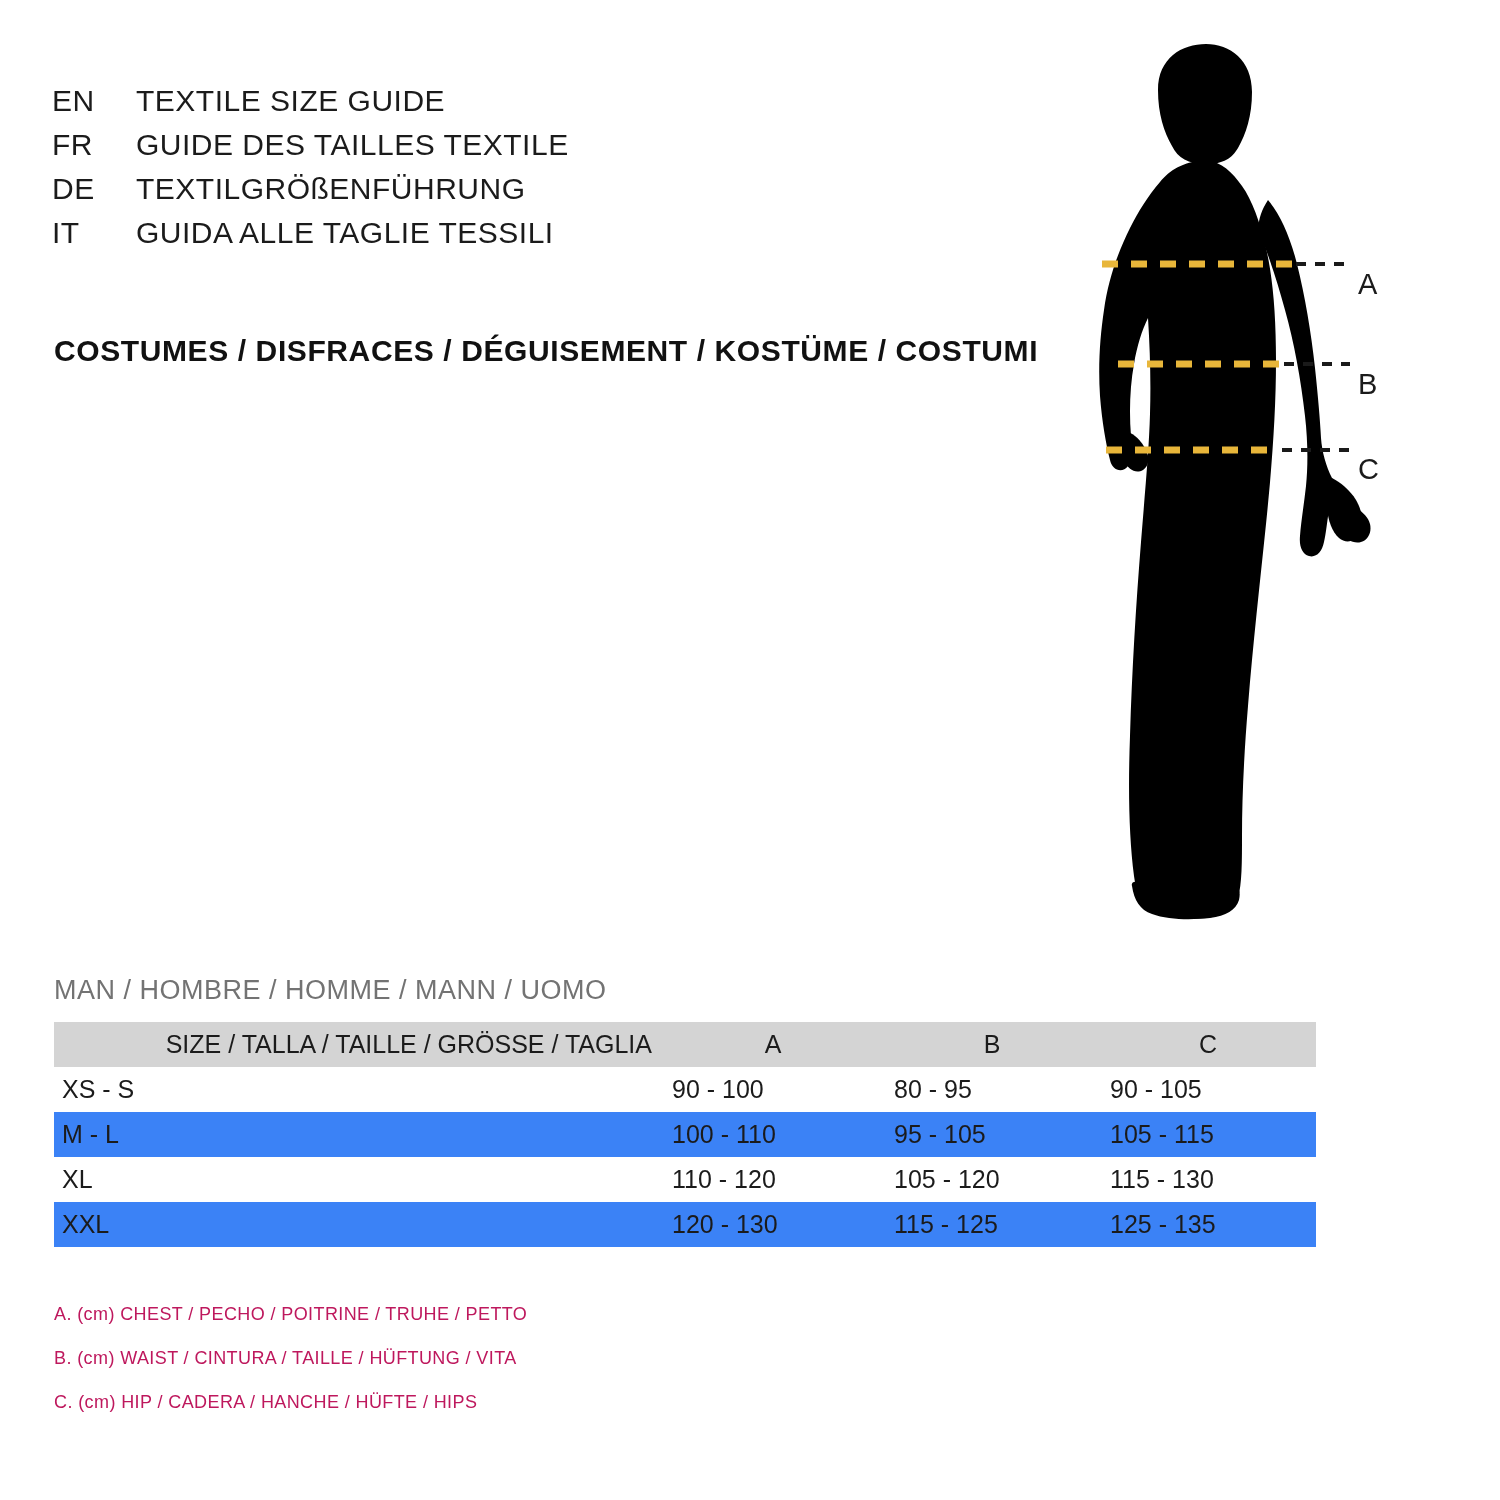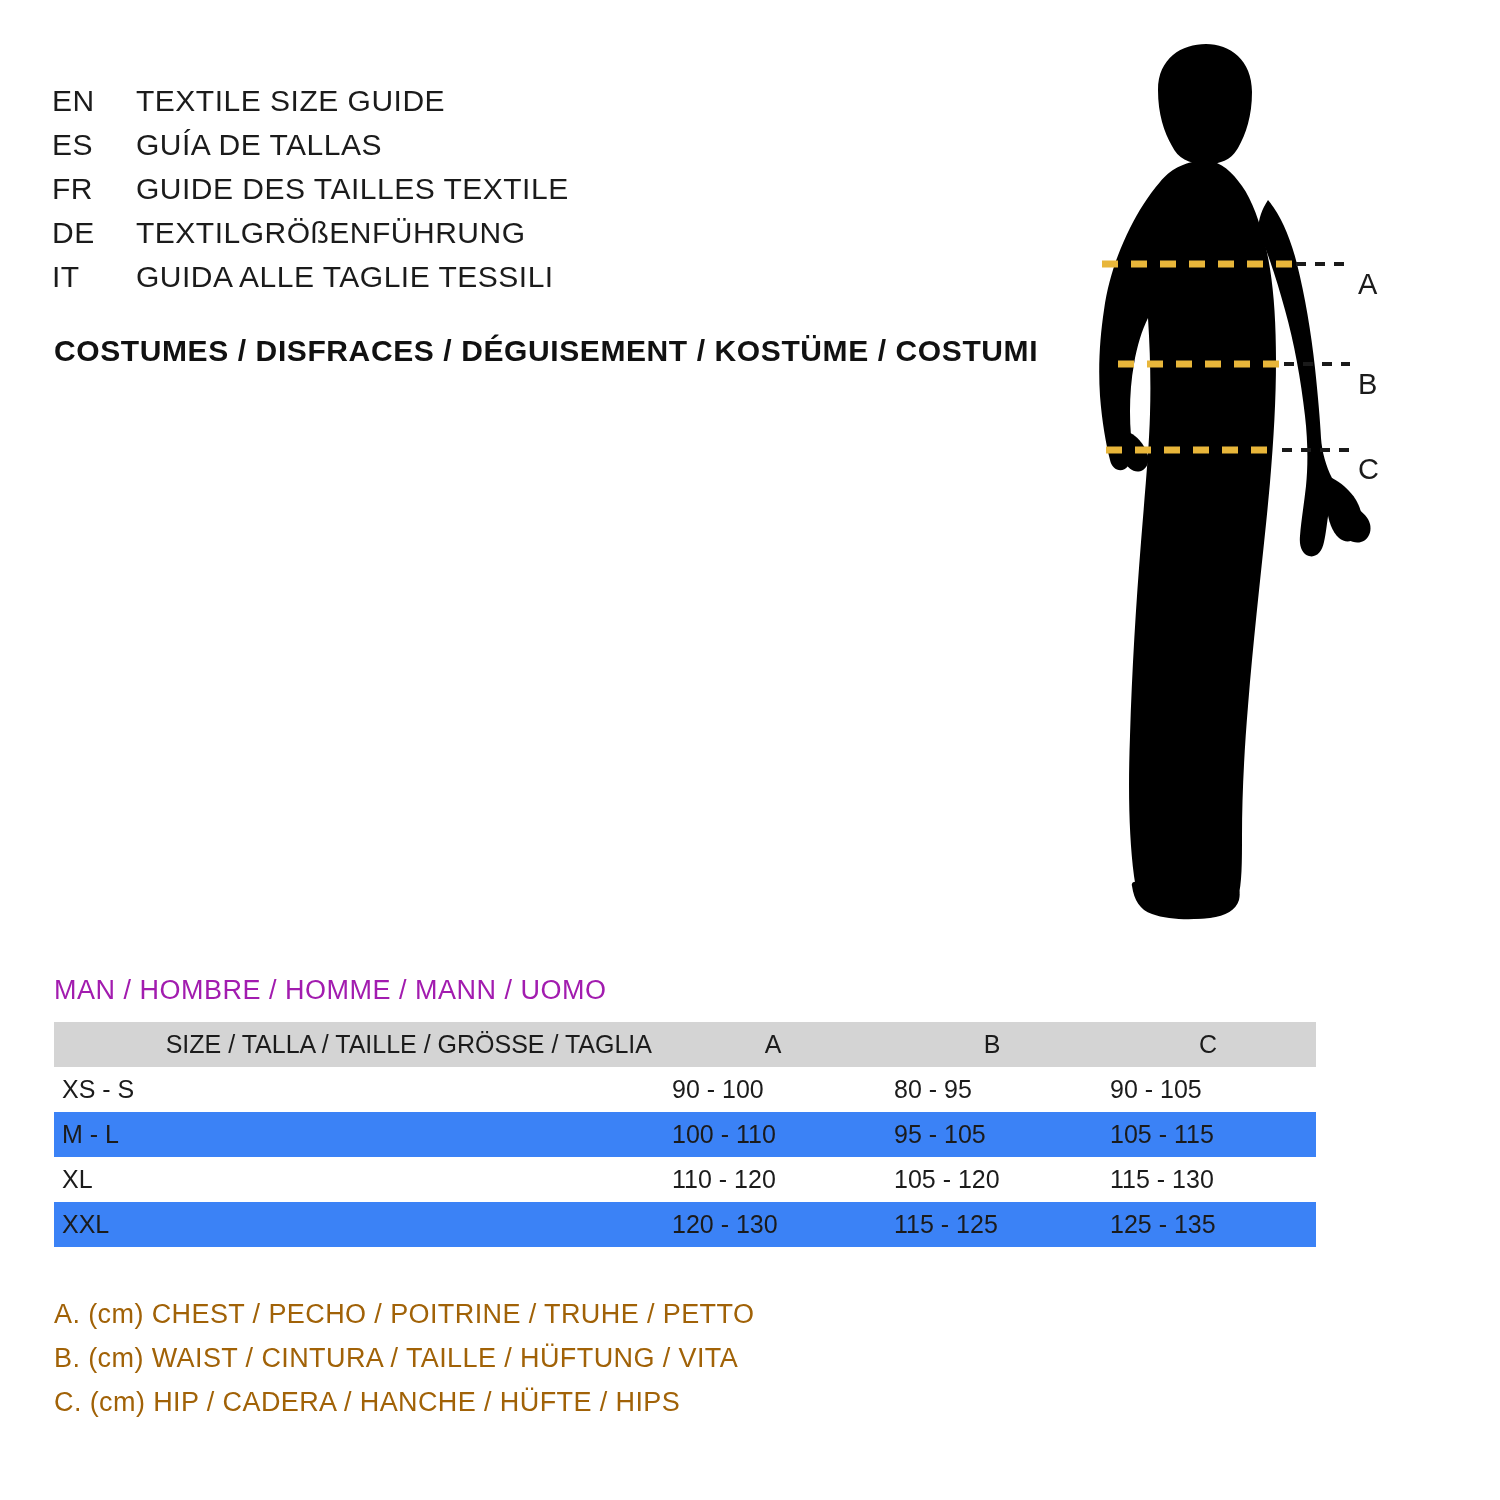--- a/index.html
+++ b/index.html
@@ -85,21 +85,21 @@
   
   .table-section {
     position: absolute;
     left: 54px;
     top: 975px;
     width: 1320px;
   }
   .table-caption {
     font-size: 27px;
     letter-spacing: 0.5px;
-    color: #a21caf;
+    color: #737373;
     margin-bottom: 16px;
   }
   table.size-table {
     border-collapse: collapse;
     width: 1262px;
     table-layout: fixed;
   }
   table.size-table col.c-size { width: 608px; }
   table.size-table col.c-a { width: 222px; }
   table.size-table col.c-b { width: 216px; }
@@ -136,40 +136,36 @@
   }
 
   
   .legend {
     position: absolute;
     left: 54px;
     top: 1292px;
     width: 1000px;
   }
   .legend-row {
-    font-size: 27px;
+    font-size: 18px;
     letter-spacing: 0.4px;
-    color: #a16207;
+    color: #be185d;
     height: 44px;
     line-height: 44px;
   }
 </style>
 </head>
 <body>
 
 <div class="page">
 
   <div class="lang-block">
     <div class="lang-row">
       <span class="lang-code">EN</span>
       <span class="lang-text">TEXTILE SIZE GUIDE</span>
-    </div>
-    <div class="lang-row">
-      <span class="lang-code">ES</span>
-      <span class="lang-text">GUÍA DE TALLAS</span>
     </div>
     <div class="lang-row">
       <span class="lang-code">FR</span>
       <span class="lang-text">GUIDE DES TAILLES TEXTILE</span>
     </div>
     <div class="lang-row">
       <span class="lang-code">DE</span>
       <span class="lang-text">TEXTILGRÖßENFÜHRUNG</span>
     </div>
     <div class="lang-row">

